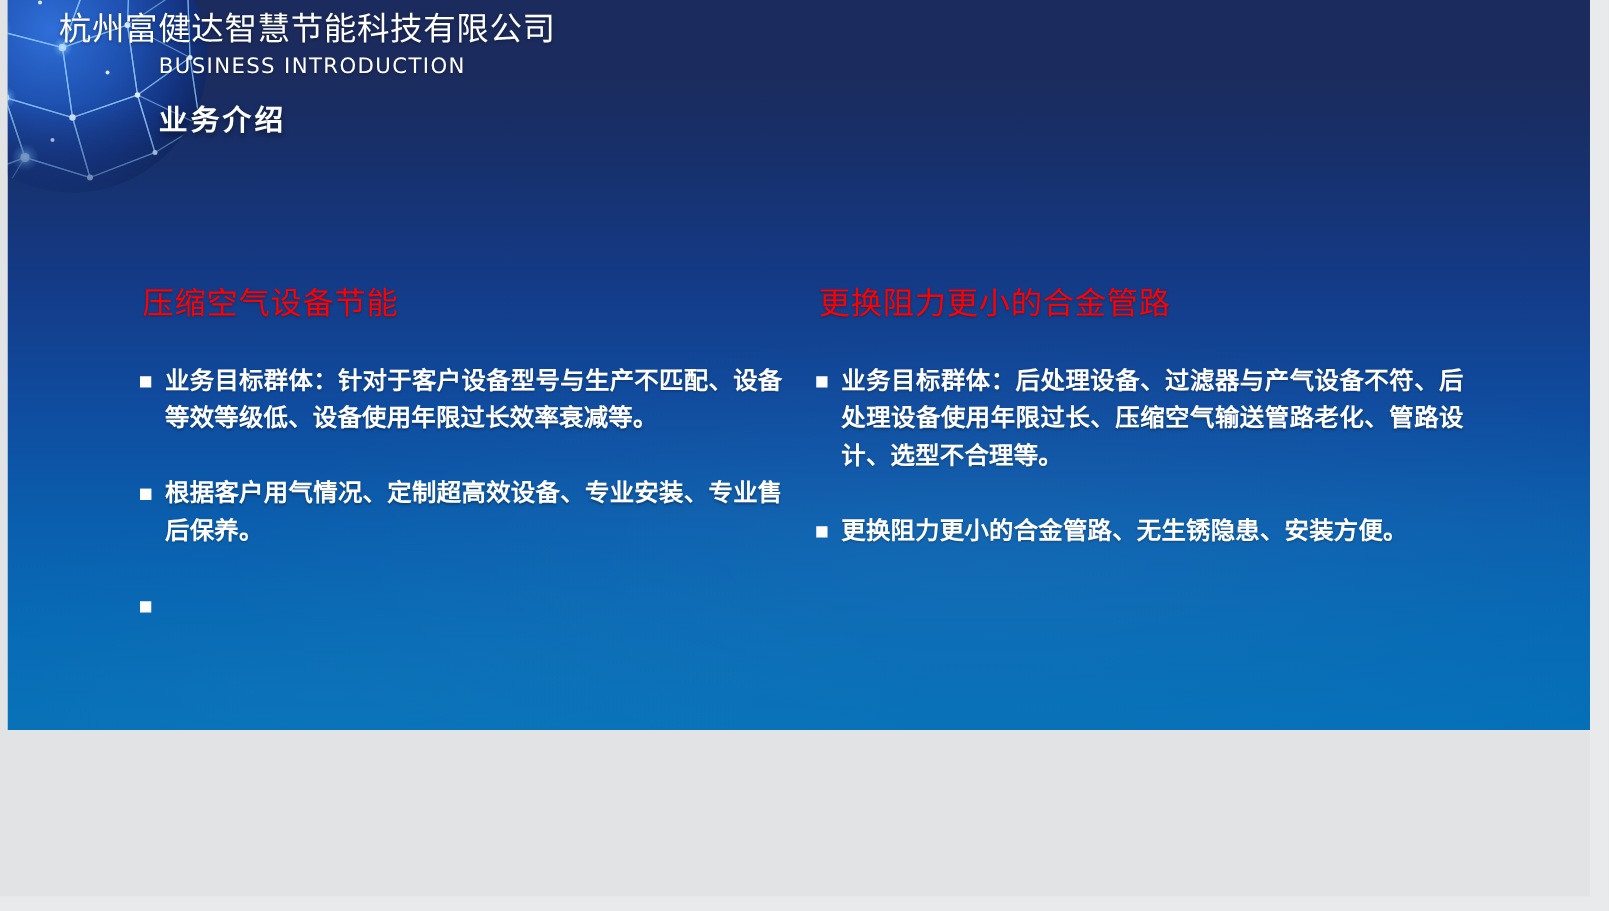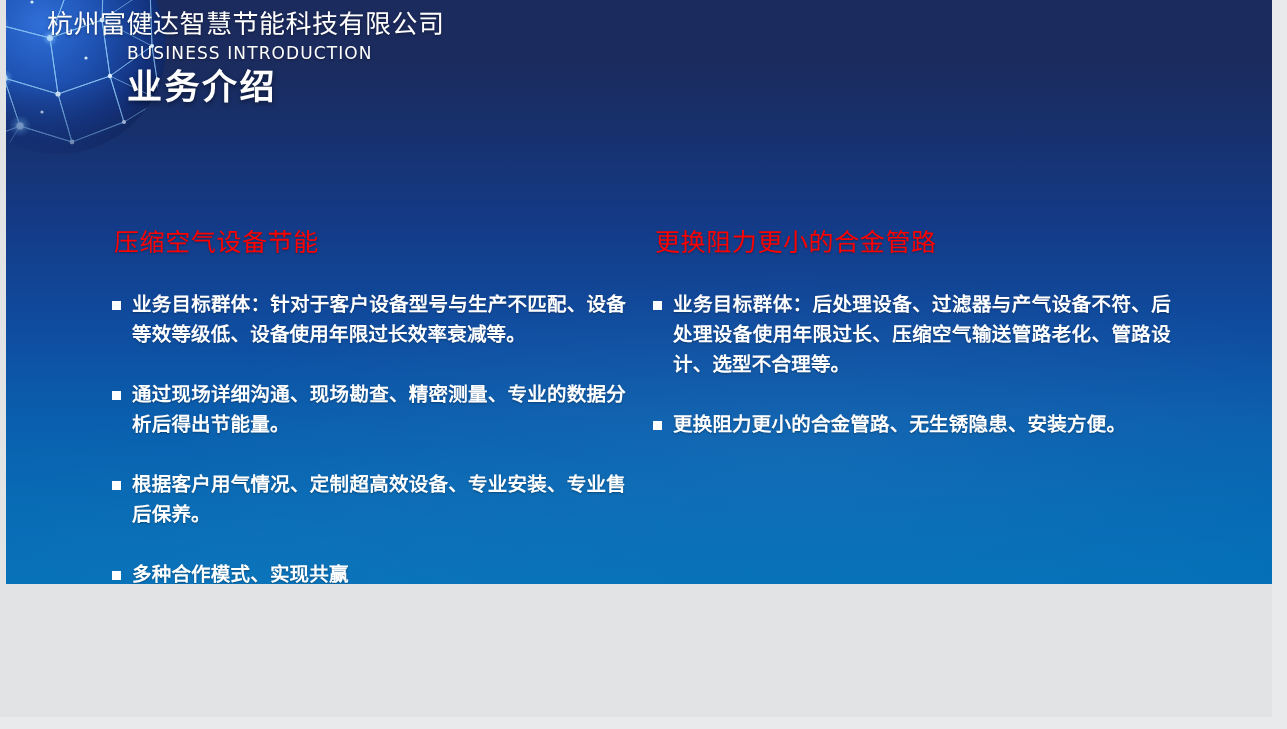--- a/index.html
+++ b/index.html
@@ -103,27 +103,27 @@
     font-size: 17px;
     line-height: 22px;
     color: #ffffff;
     letter-spacing: 1.1px;
     font-weight: 400;
     white-space: nowrap;
     text-shadow: 0 1px 2px rgba(0,0,0,0.35);
   }
 
   .business-cn {
-    font-size: 35px;
+    font-size: 23px;
     line-height: 44px;
     color: #ffffff;
     font-weight: 700;
     letter-spacing: 2.5px;
     white-space: nowrap;
-    margin-top: 1px;
+    margin-top: 11px;
     text-shadow: 0 2px 5px rgba(0,0,0,0.45);
   }
 
   
   .columns {
     position: absolute;
     left: 0;
     top: 226px;
     width: 100%;
     z-index: 3;
@@ -314,32 +314,27 @@
 
       <div class="col col-left">
         <div class="col-title">压缩空气设备节能</div>
         <ul class="bullets">
           <li class="bullet">
             <span class="marker"></span>
             <span>业务目标群体：针对于客户设备型号与生产不匹配、设备等效等级低、设备使用年限过长效率衰减等。</span>
           </li>
           <li class="bullet">
             <span class="marker"></span>
-            <span>通过现场详细沟通、现场勘查、精密测量、专业的数据分析后得出节能量。</span>
           </li>
           <li class="bullet">
             <span class="marker"></span>
             <span>根据客户用气情况、定制超高效设备、专业安装、专业售后保养。</span>
           </li>
           <li class="bullet">
             <span class="marker"></span>
-          </li>
-          <li class="bullet">
-            <span class="marker"></span>
-            <span>多种合作模式、实现共赢</span>
           </li>
         </ul>
       </div>
 
       <div class="col col-right">
         <div class="col-title">更换阻力更小的合金管路</div>
         <ul class="bullets">
           <li class="bullet">
             <span class="marker"></span>
             <span>业务目标群体：后处理设备、过滤器与产气设备不符、后处理设备使用年限过长、压缩空气输送管路老化、管路设计、选型不合理等。</span>

